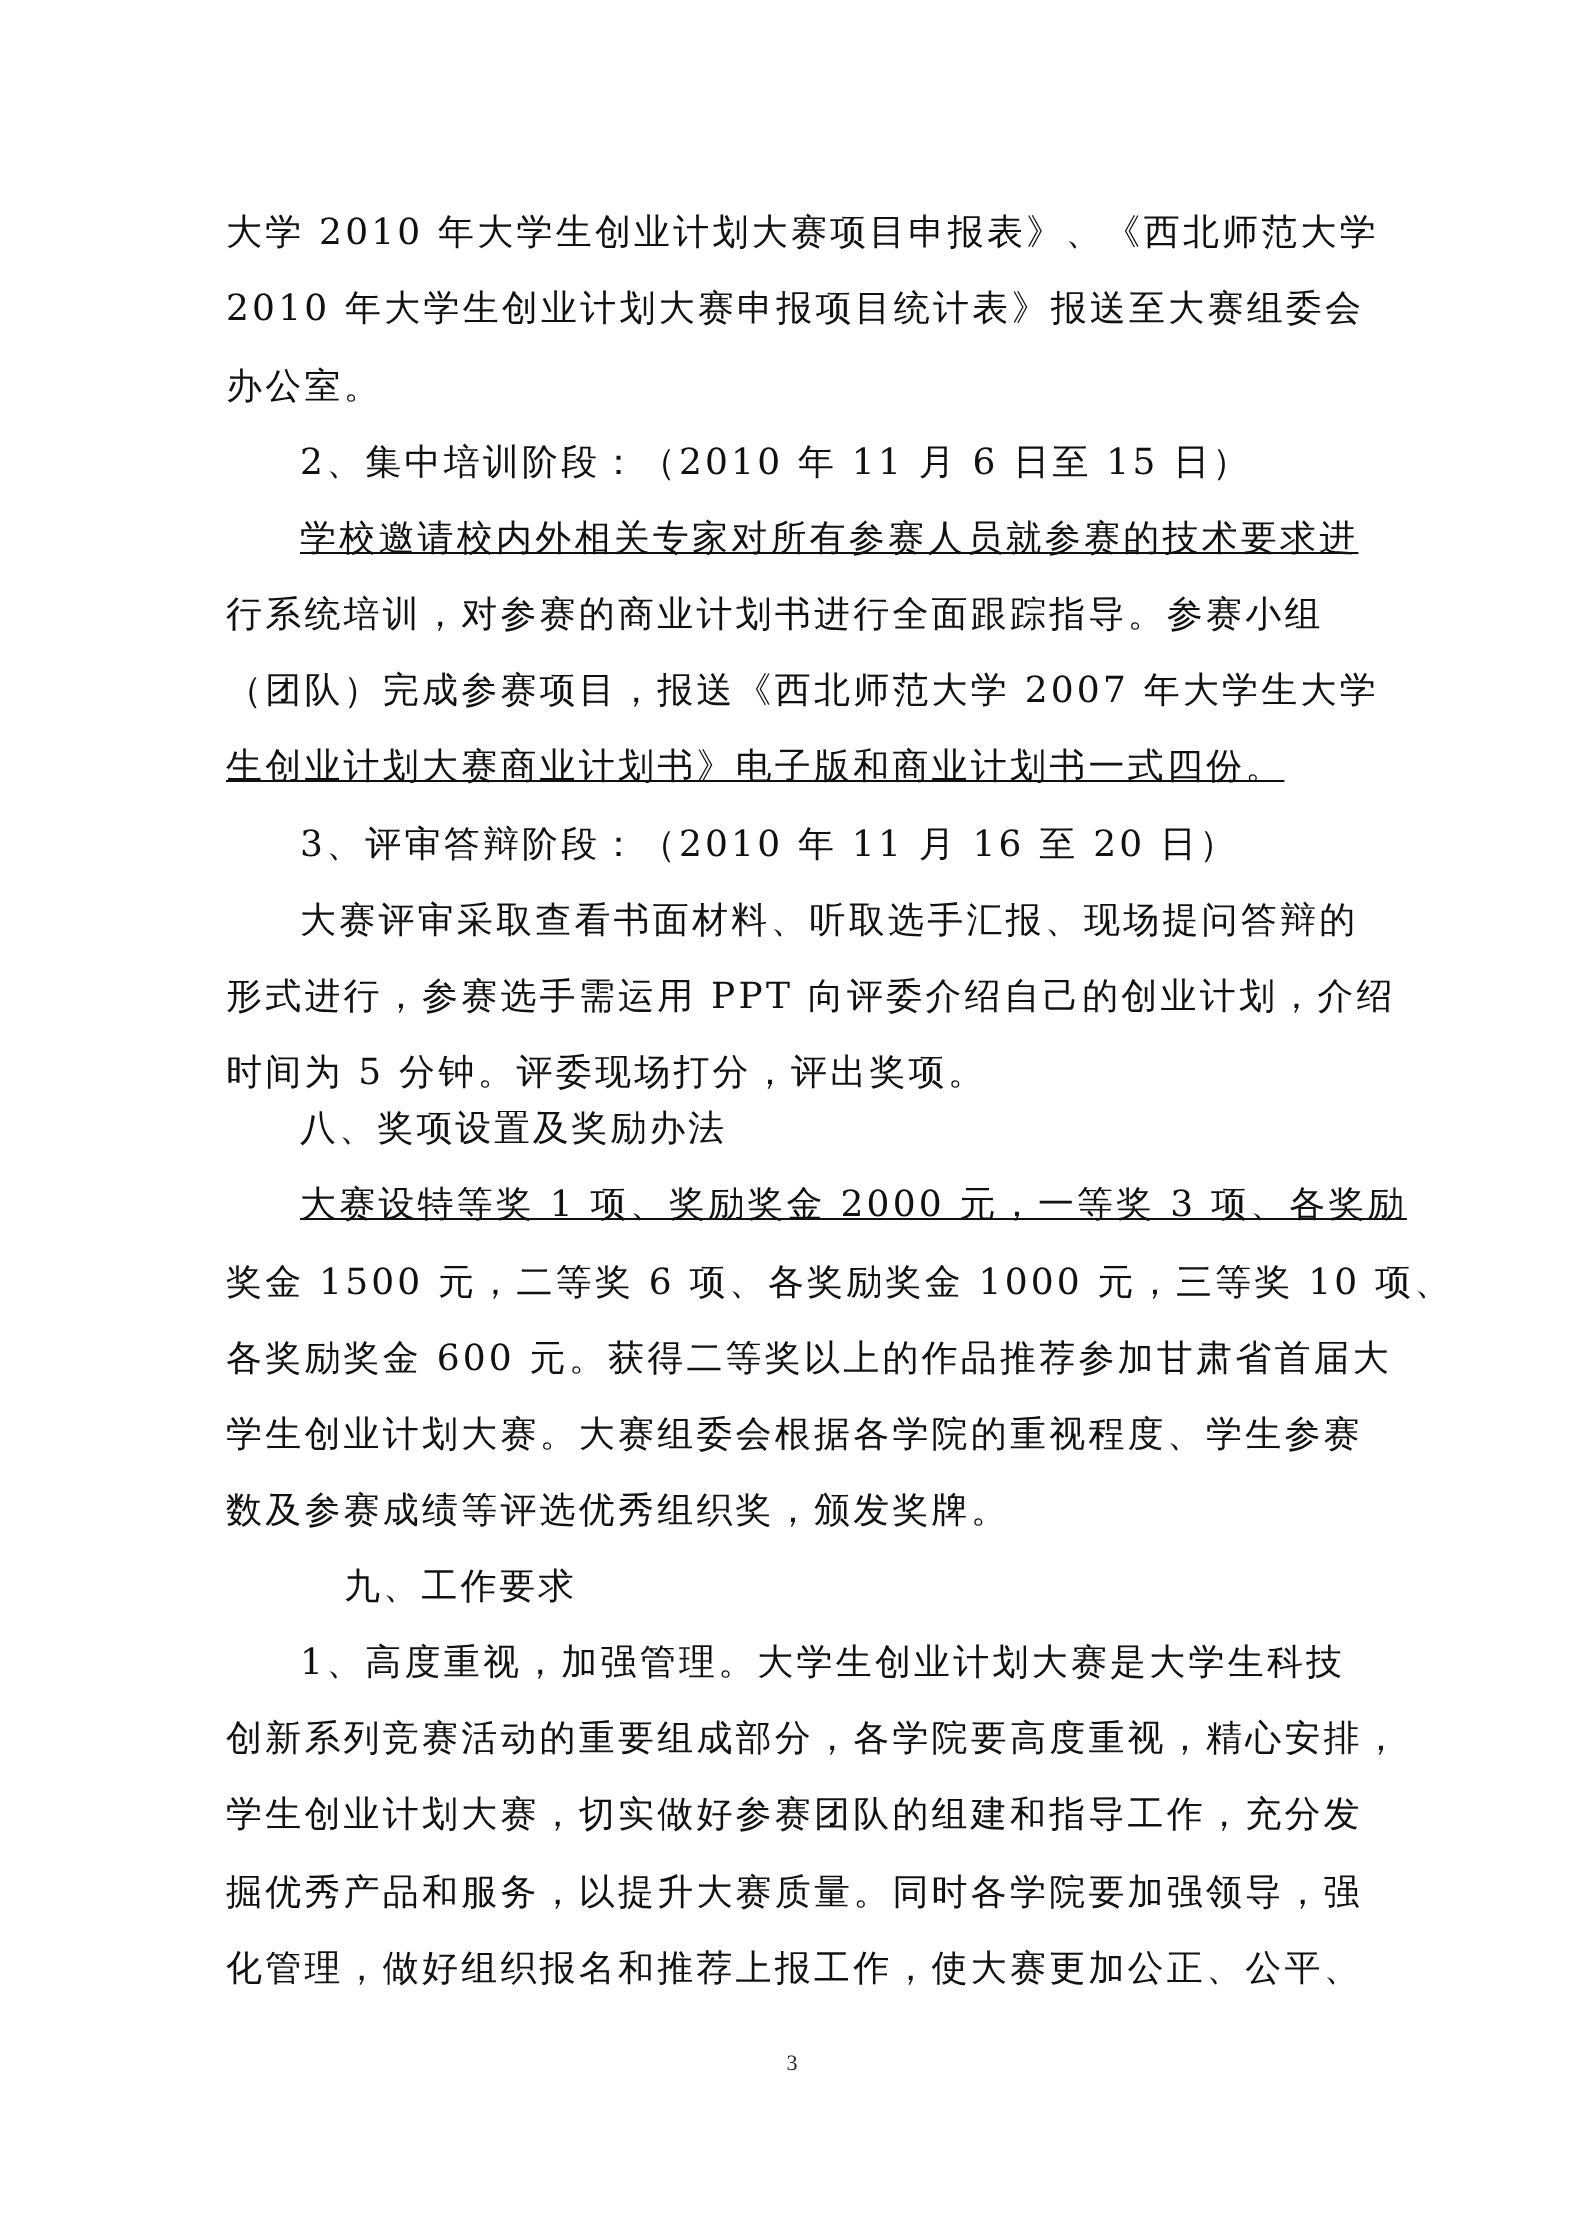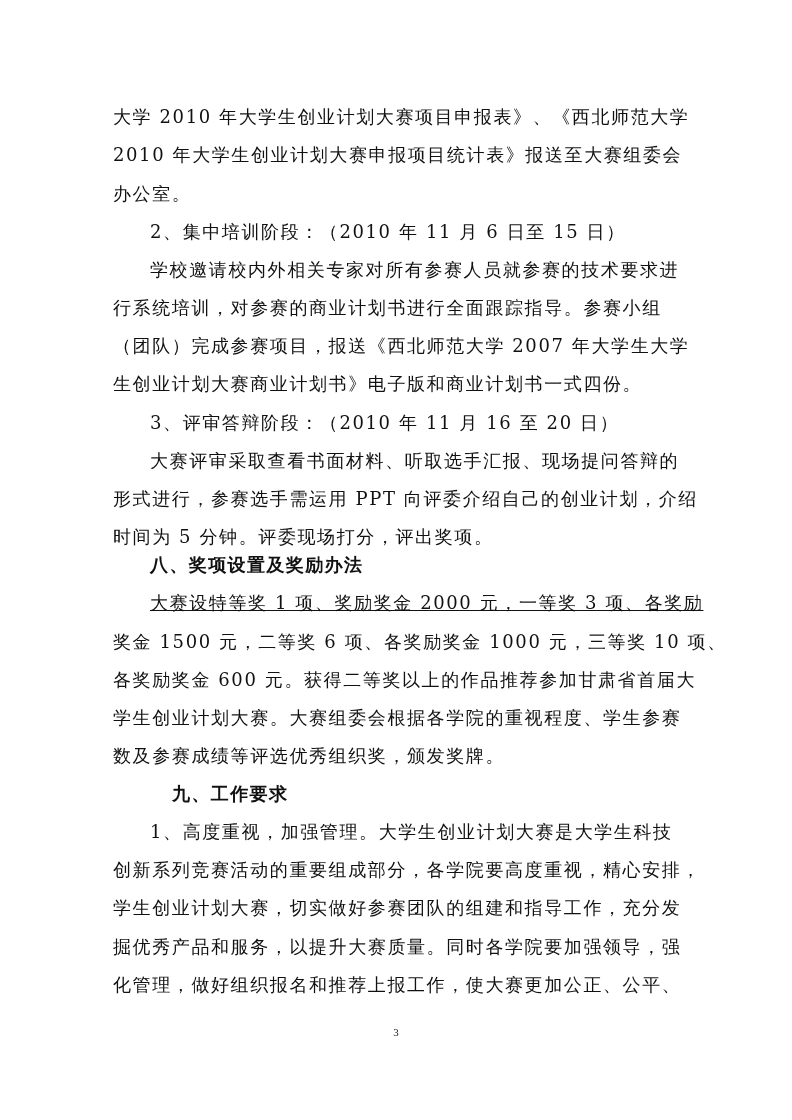--- a/index.html
+++ b/index.html
@@ -24,21 +24,21 @@
     .line {
       position: absolute;
       left: 113px;
       font-size: 18px;
       line-height: 24px;
       white-space: nowrap;
       letter-spacing: 1.6px;
     }
     .indent { left: 150px; }
     .heading {
-      font-weight: bold;
+      font-weight: normal;
       letter-spacing: 1.4px;
     }
     .page-number {
       position: absolute;
       left: 0;
       width: 792px;
       top: 1026px;
       text-align: center;
       font-size: 11px;
       font-family: "Liberation Serif", serif;
@@ -47,24 +47,24 @@
   </style>
 </head>
 <body>
 
 <div class="page">
   <div id="lines-container">
       <div class="line" style="top: 105px;">大学 2010 年大学生创业计划大赛项目申报表》、《西北师范大学</div>
       <div class="line" style="top: 143px;">2010 年大学生创业计划大赛申报项目统计表》报送至大赛组委会</div>
       <div class="line" style="top: 182px;">办公室。</div>
       <div class="line indent" style="top: 220px;">2、集中培训阶段：（2010 年 11 月 6 日至 15 日）</div>
-      <div class="line indent" style="top: 258px;">学校邀请校内外相关专家对所有参赛人员就参赛的技术要求进</div>
+      <div class="line indent" style="top: 258px; text-decoration: underline;">学校邀请校内外相关专家对所有参赛人员就参赛的技术要求进</div>
       <div class="line" style="top: 296px;">行系统培训，对参赛的商业计划书进行全面跟踪指导。参赛小组</div>
       <div class="line" style="top: 334px;">（团队）完成参赛项目，报送《西北师范大学 2007 年大学生大学</div>
-      <div class="line" style="top: 372px;">生创业计划大赛商业计划书》电子版和商业计划书一式四份。</div>
+      <div class="line" style="top: 372px; text-decoration: underline;">生创业计划大赛商业计划书》电子版和商业计划书一式四份。</div>
       <div class="line indent" style="top: 411px;">3、评审答辩阶段：（2010 年 11 月 16 至 20 日）</div>
       <div class="line indent" style="top: 449px;">大赛评审采取查看书面材料、听取选手汇报、现场提问答辩的</div>
       <div class="line" style="top: 487px;">形式进行，参赛选手需运用 PPT 向评委介绍自己的创业计划，介绍</div>
       <div class="line" style="top: 525px;">时间为 5 分钟。评委现场打分，评出奖项。</div>
       <div class="line indent heading" style="top: 553px;">八、奖项设置及奖励办法</div>
       <div class="line indent" style="top: 591px; text-decoration: underline;">大赛设特等奖 1 项、奖励奖金 2000 元，一等奖 3 项、各奖励</div>
       <div class="line" style="top: 630px;">奖金 1500 元，二等奖 6 项、各奖励奖金 1000 元，三等奖 10 项、</div>
       <div class="line" style="top: 668px;">各奖励奖金 600 元。获得二等奖以上的作品推荐参加甘肃省首届大</div>
       <div class="line" style="top: 706px;">学生创业计划大赛。大赛组委会根据各学院的重视程度、学生参赛</div>
       <div class="line" style="top: 744px;">数及参赛成绩等评选优秀组织奖，颁发奖牌。</div>

